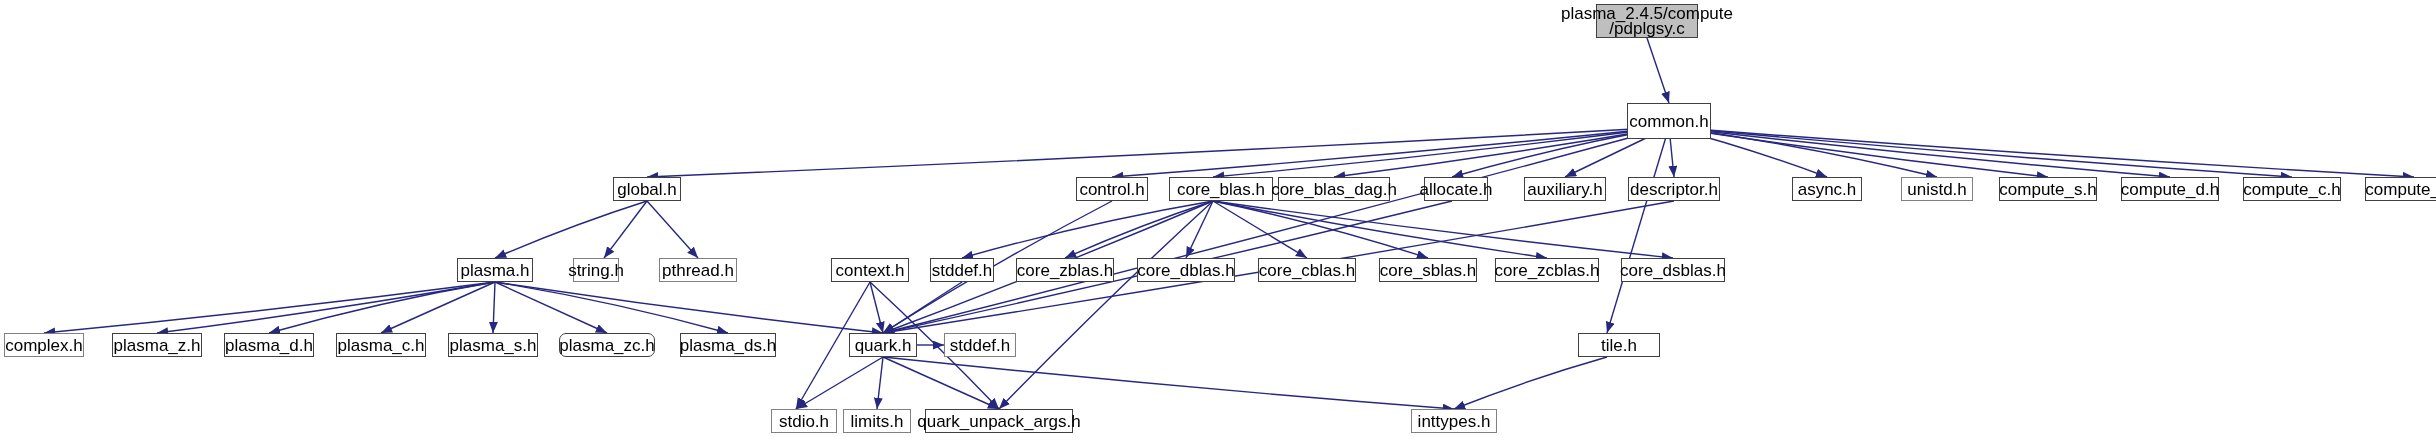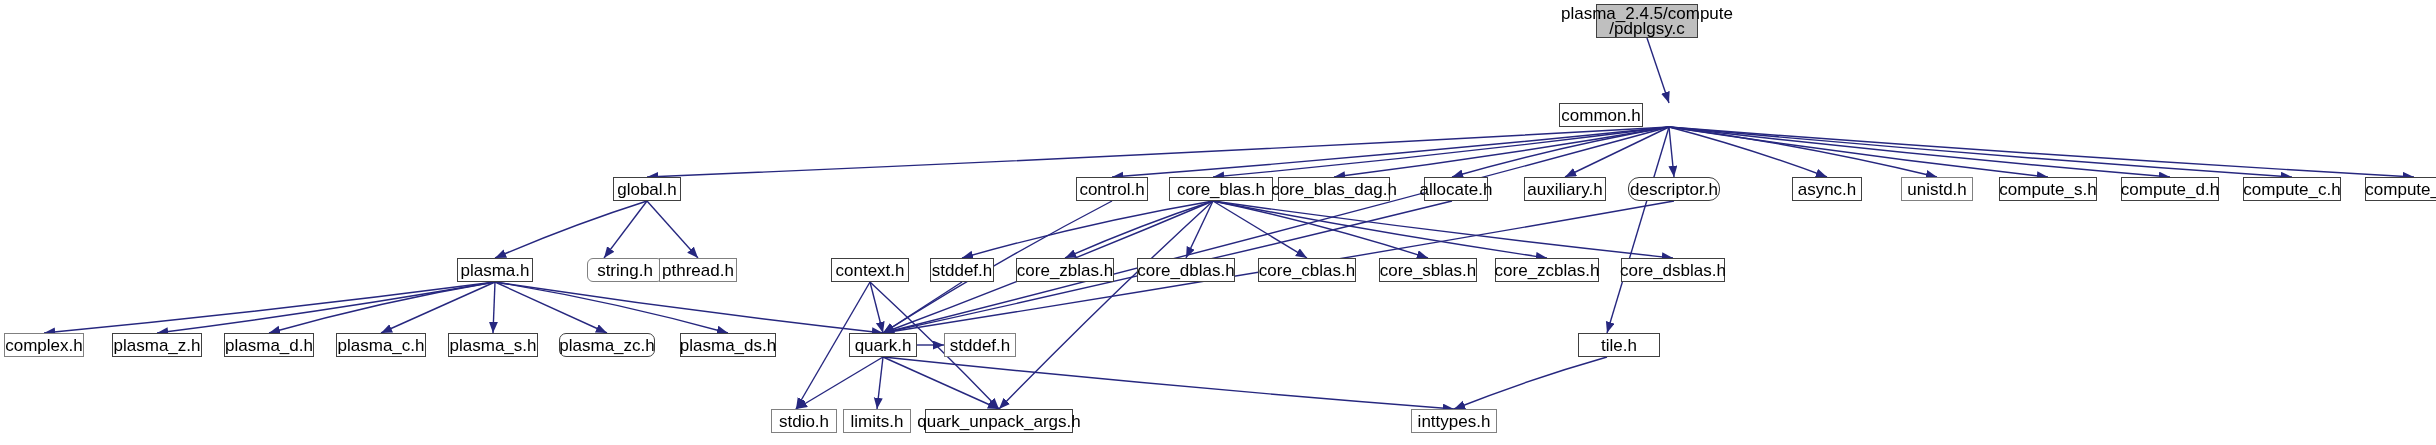--- a/index.html
+++ b/index.html
@@ -103,36 +103,36 @@
         <path d="M883,357 Q941,383 999,409"></path>
         <path d="M917,345 Q930.5,345 944,345"></path>
         <path d="M883,357 Q1168.5,386.9 1454,409"></path>
         <path d="M1674,201 Q1278.5,270.9 883,333"></path>
         <path d="M1607,357 Q1530.5,378.716 1454,409"></path>
         <path d="M1452,201 Q1167.5,270.9 883,333"></path>
       </g>
   </svg>
 <div class="node root" style="left: 1596px; top: 4px; width: 102px; height: 34px;">plasma_2.4.5/compute
 /pdplgsy.c</div>
-    <div class="node solid" style="left: 1559px; top: 103px; width: 84px; height: 24px; text-align: right;">common.h</div>
+    <div class="node solid" style="left: 1627px; top: 103px; width: 84px; height: 36px; text-align: right;">common.h</div>
     <div class="node solid" style="left: 613px; top: 177px; width: 68px; height: 24px;">global.h</div>
     <div class="node solid" style="left: 1076px; top: 177px; width: 72px; height: 24px;">control.h</div>
     <div class="node solid" style="left: 1169px; top: 177px; width: 104px; height: 24px;">core_blas.h</div>
     <div class="node solid" style="left: 1278px; top: 177px; width: 112px; height: 24px;">core_blas_dag.h</div>
     <div class="node solid" style="left: 1412px; top: 177px; width: 64px; height: 24px; margin-left: 12px;">allocate.h</div>
     <div class="node solid" style="left: 1524px; top: 177px; width: 82px; height: 24px;">auxiliary.h</div>
-    <div class="node solid" style="left: 1628px; top: 177px; width: 92px; height: 24px; border-radius: 11px;">descriptor.h</div>
+    <div class="node solid" style="left: 1628px; top: 177px; width: 92px; height: 24px;">descriptor.h</div>
     <div class="node solid" style="left: 1792px; top: 177px; width: 70px; height: 24px;">async.h</div>
     <div class="node external" style="left: 1901px; top: 177px; width: 72px; height: 24px;">unistd.h</div>
     <div class="node solid" style="left: 1999px; top: 177px; width: 98px; height: 24px;">compute_s.h</div>
     <div class="node solid" style="left: 2121px; top: 177px; width: 98px; height: 24px;">compute_d.h</div>
     <div class="node solid" style="left: 2243px; top: 177px; width: 98px; height: 24px;">compute_c.h</div>
     <div class="node solid" style="left: 2365px; top: 177px; width: 98px; height: 24px;">compute_z.h</div>
     <div class="node solid" style="left: 457px; top: 258px; width: 76px; height: 24px;">plasma.h</div>
-    <div class="node external" style="left: 587px; top: 258px; width: 76px; height: 24px; border-radius: 6px;">string.h</div>
+    <div class="node external" style="left: 573px; top: 258px; width: 46px; height: 24px;">string.h</div>
     <div class="node external" style="left: 659px; top: 258px; width: 78px; height: 24px;">pthread.h</div>
     <div class="node solid" style="left: 831px; top: 258px; width: 78px; height: 24px;">context.h</div>
     <div class="node solid" style="left: 930px; top: 258px; width: 64px; height: 24px;">stddef.h</div>
     <div class="node solid" style="left: 1016px; top: 258px; width: 98px; height: 24px;">core_zblas.h</div>
     <div class="node solid" style="left: 1137px; top: 258px; width: 98px; height: 24px;">core_dblas.h</div>
     <div class="node solid" style="left: 1258px; top: 258px; width: 98px; height: 24px;">core_cblas.h</div>
     <div class="node solid" style="left: 1379px; top: 258px; width: 98px; height: 24px;">core_sblas.h</div>
     <div class="node solid" style="left: 1495px; top: 258px; width: 104px; height: 24px;">core_zcblas.h</div>
     <div class="node solid" style="left: 1621px; top: 258px; width: 104px; height: 24px;">core_dsblas.h</div>
     <div class="node external" style="left: 4px; top: 333px; width: 80px; height: 24px;">complex.h</div>

